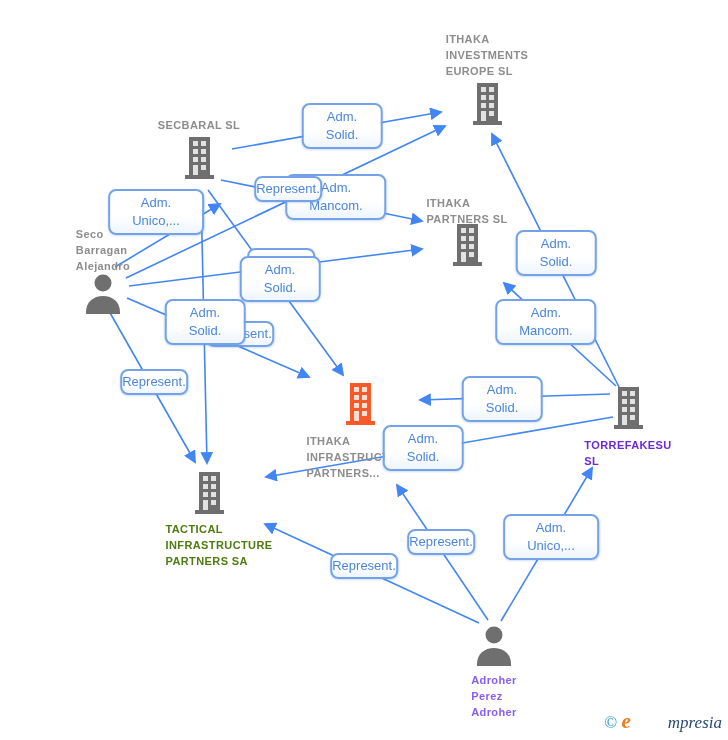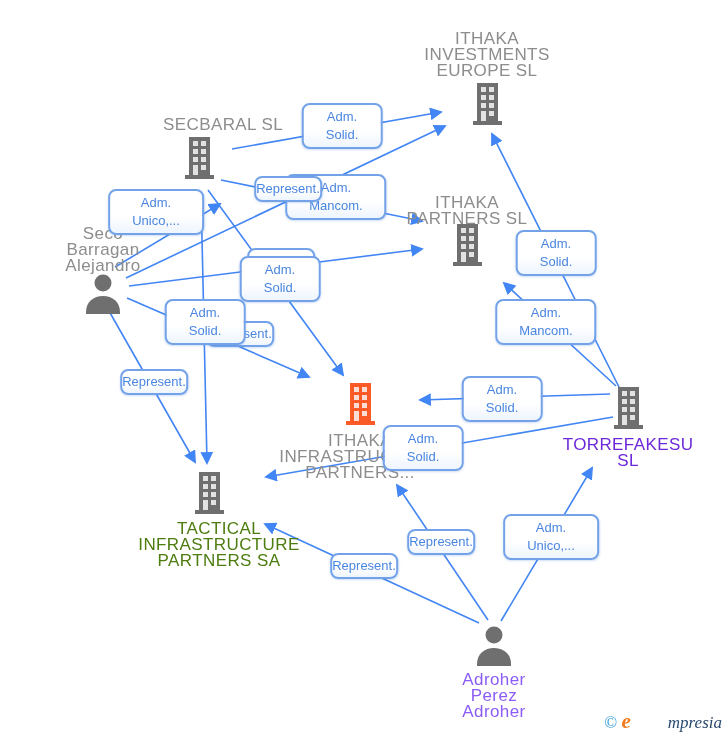--- a/index.html
+++ b/index.html
@@ -8,22 +8,22 @@
     width:728px;height:740px;
     background:#ffffff;
     font-family:"Liberation Sans","DejaVu Sans",sans-serif;
     overflow:hidden;
   }
   #edge-layer{position:absolute;left:0;top:0;z-index:10;}
   .entity{position:absolute;left:0;top:0;width:0;height:0;z-index:20;}
   .entity-icon{position:absolute;width:46px;height:46px;cursor:pointer;}
   .entity-label{
     position:absolute;transform:translateX(-50%);
-    text-align:center;white-space:nowrap;
-    font-size:17px;font-weight:normal;line-height:16px;
+    white-space:nowrap;
+    font-size:11px;font-weight:bold;line-height:16px;
     letter-spacing:0.4px;cursor:pointer;
   }
   .edge-label{
     position:absolute;transform:translate(-50%,-50%);
     border:2px solid #73a2e8;border-radius:8px;
     background:linear-gradient(#ffffff 60%,#eef5fe);
     box-shadow:0 1px 2px rgba(70,130,220,0.25);
     font-size:13px;line-height:18px;text-align:center;
     padding:2px 0;white-space:nowrap;cursor:pointer;
   }
@@ -94,21 +94,21 @@
           <rect x="9" y="40" width="29" height="4" fill="#6f6f6f"></rect>
           <rect x="17" y="6" width="5" height="5" fill="rgba(255,255,255,0.8)"></rect>
           <rect x="25" y="6" width="5" height="5" fill="rgba(255,255,255,0.8)"></rect>
           <rect x="17" y="14" width="5" height="5" fill="rgba(255,255,255,0.8)"></rect>
           <rect x="25" y="14" width="5" height="5" fill="rgba(255,255,255,0.8)"></rect>
           <rect x="17" y="22" width="5" height="5" fill="rgba(255,255,255,0.8)"></rect>
           <rect x="25" y="22" width="5" height="5" fill="rgba(255,255,255,0.8)"></rect>
           <rect x="17" y="30" width="5" height="10" fill="rgba(255,255,255,0.8)"></rect>
           <rect x="25" y="30" width="5" height="5" fill="rgba(255,255,255,0.8)"></rect>
         </svg></div>
-      <div class="entity-label" style="color: rgb(141, 141, 141); left: 199px; top: 117px; margin-left: 24px;">
+      <div class="entity-label" style="color: rgb(141, 141, 141); left: 199px; top: 117px;">
         <div>SECBARAL SL</div>
       </div>
     </div>
     <div class="entity">
       <div class="entity-icon" style="left: 444px; top: 222px;"><svg width="46" height="46" viewBox="0 0 46 46">
           <rect x="13" y="2" width="21" height="39" fill="#6f6f6f"></rect>
           <rect x="9" y="40" width="29" height="4" fill="#6f6f6f"></rect>
           <rect x="17" y="6" width="5" height="5" fill="rgba(255,255,255,0.8)"></rect>
           <rect x="25" y="6" width="5" height="5" fill="rgba(255,255,255,0.8)"></rect>
           <rect x="17" y="14" width="5" height="5" fill="rgba(255,255,255,0.8)"></rect>

